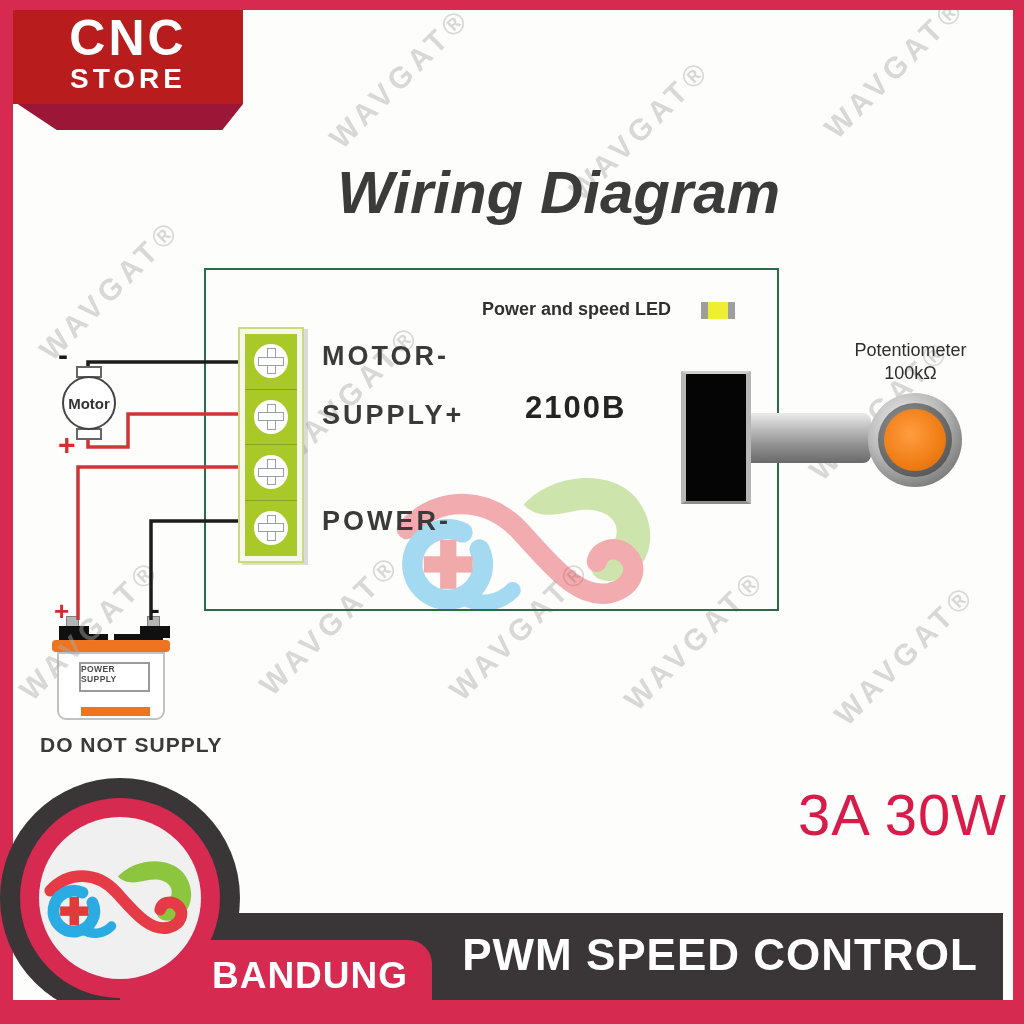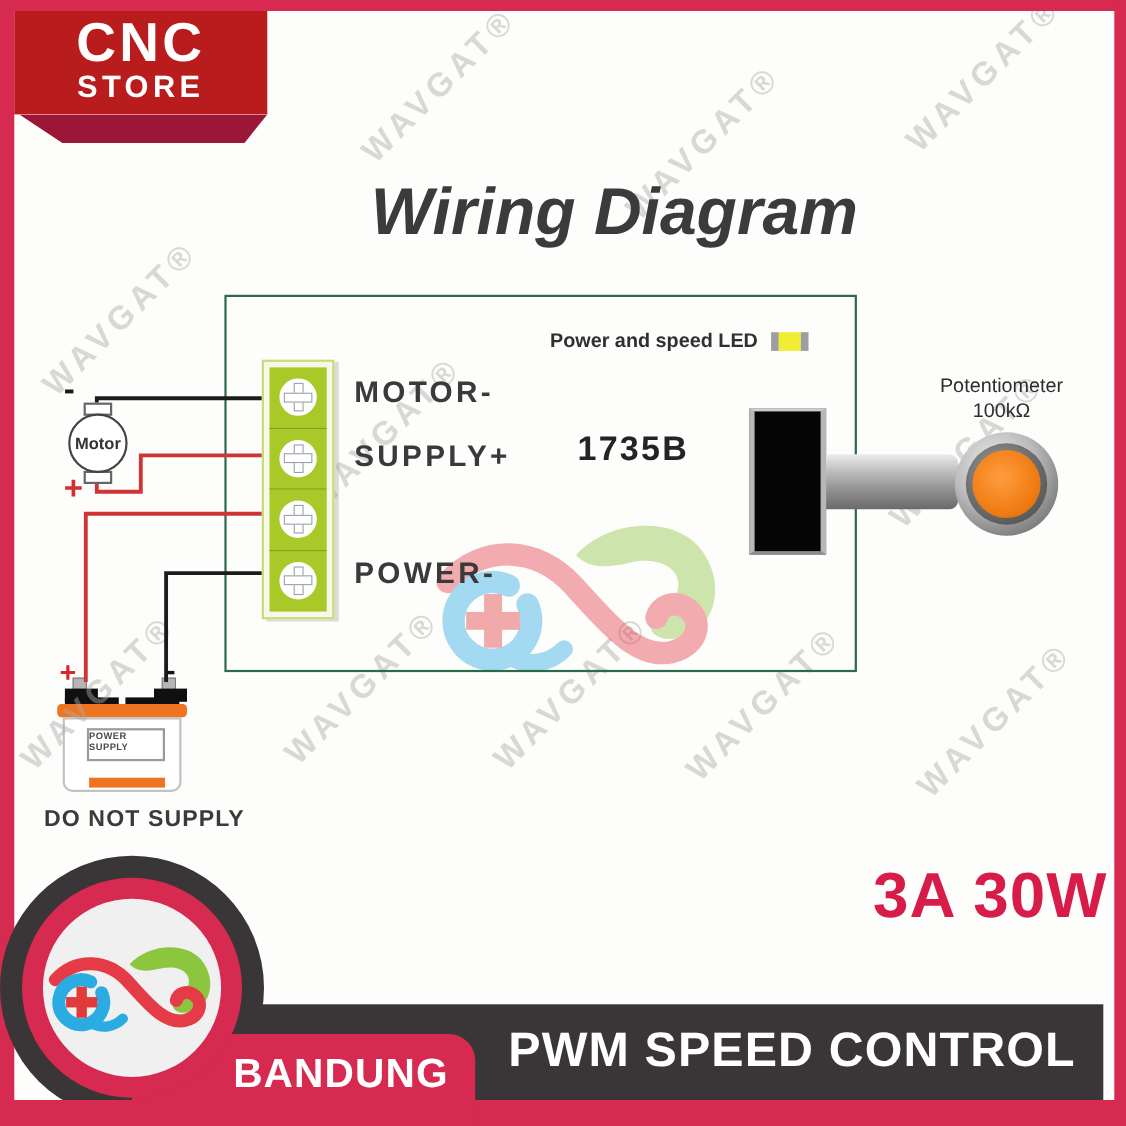--- a/index.html
+++ b/index.html
@@ -54,21 +54,21 @@
   .screw { position:absolute; left:9px; top:10px; width:34px; height:34px;
     border-radius:50%; background:#fff; }
   .screw i { position:absolute; background:#fff; border:1.5px solid #9aa0a8; }
   .screw .sv { left:12.5px; top:4px; width:9px; height:26px; }
   .screw .sh { left:4px; top:12.5px; width:26px; height:9px; }
   .tlabel { position:absolute; left:322px; z-index:2; font-size:27px; font-weight:bold;
     color:#3a3a3a; letter-spacing:3px; }
   .model { position:absolute; left:525px; top:390px; z-index:2; font-size:31px;
     font-weight:bold; color:#242424; letter-spacing:2px; }
   
-  .led-label { position:absolute; left:484px; top:299px; width:205px; text-align:right;
+  .led-label { position:absolute; left:466px; top:299px; width:205px; text-align:right;
     z-index:2; font-size:18px; font-weight:bold; color:#303030; }
   .led { position:absolute; left:701px; top:302px; width:34px; height:17px; z-index:2;
     display:flex; }
   .led span:nth-child(1), .led span:nth-child(3) { width:7px; background:#9e9e9e; }
   .led span:nth-child(2) { flex:1; background:#f0ee33; }
   
   .pot-body { position:absolute; left:681px; top:371px; width:70px; height:133px;
     background:#050505; border-left:5px solid #b7b7b7; border-right:5px solid #b7b7b7;
     border-top:3px solid #cfcfcf; border-bottom:3px solid #8d8d8d; z-index:3; }
   .pot-shaft { position:absolute; left:751px; top:413px; width:120px; height:50px; z-index:3;
@@ -107,21 +107,21 @@
   .crimson-circle { position:absolute; left:20px; top:798px; width:200px; height:200px;
     border-radius:50%; background:#d62a50; z-index:6; }
   .white-circle { position:absolute; left:39px; top:817px; width:162px; height:162px;
     border-radius:50%; background:#f1f0f1; z-index:7; }
   .brand-logo-badge { position:absolute; left:42px; top:842px; z-index:8; }
   .city { position:absolute; left:200px; top:955px; width:220px; z-index:7;
     text-align:center; color:#fff; font-size:37px; font-weight:800; letter-spacing:1px; }
   .product { position:absolute; left:445px; top:930px; width:550px; z-index:7;
     text-align:center; color:#fff; font-size:44px; font-weight:800; letter-spacing:1px; }
   .specs { position:absolute; left:600px; top:786px; width:407px; z-index:5;
-    text-align:right; color:#d81c4a; font-weight:700; }
+    text-align:right; color:#d81c4a; font-weight:400; }
   .specs .s1 { font-size:58px; line-height:58px; letter-spacing:1px; }
   .specs .s2 { font-size:58px; line-height:54px; letter-spacing:0px; }
 </style>
 </head>
 <body>
 
 <div class="page">
 
   <div class="wm" style="left:400px; top:78px">WAVGAT®</div>
   <div class="wm" style="left:895px; top:68px">WAVGAT®</div>
@@ -205,21 +205,21 @@
             <i class="sh"></i>
           </div>
       </div>
     </div>
   </div>
 
   <div class="tlabel" style="top:341px">MOTOR-</div>
   <div class="tlabel" style="top:400px">SUPPLY+</div>
   <div class="tlabel" style="top:506px">POWER-</div>
 
-  <div class="model">1735B</div>
+  <div class="model">2100B</div>
 
   <div class="led-label">Power and speed LED</div>
   <div class="led">
       <span></span>
       <span></span>
       <span></span>
     </div>
 
   <div class="pot-body"></div>
   <div class="pot-shaft"></div>

